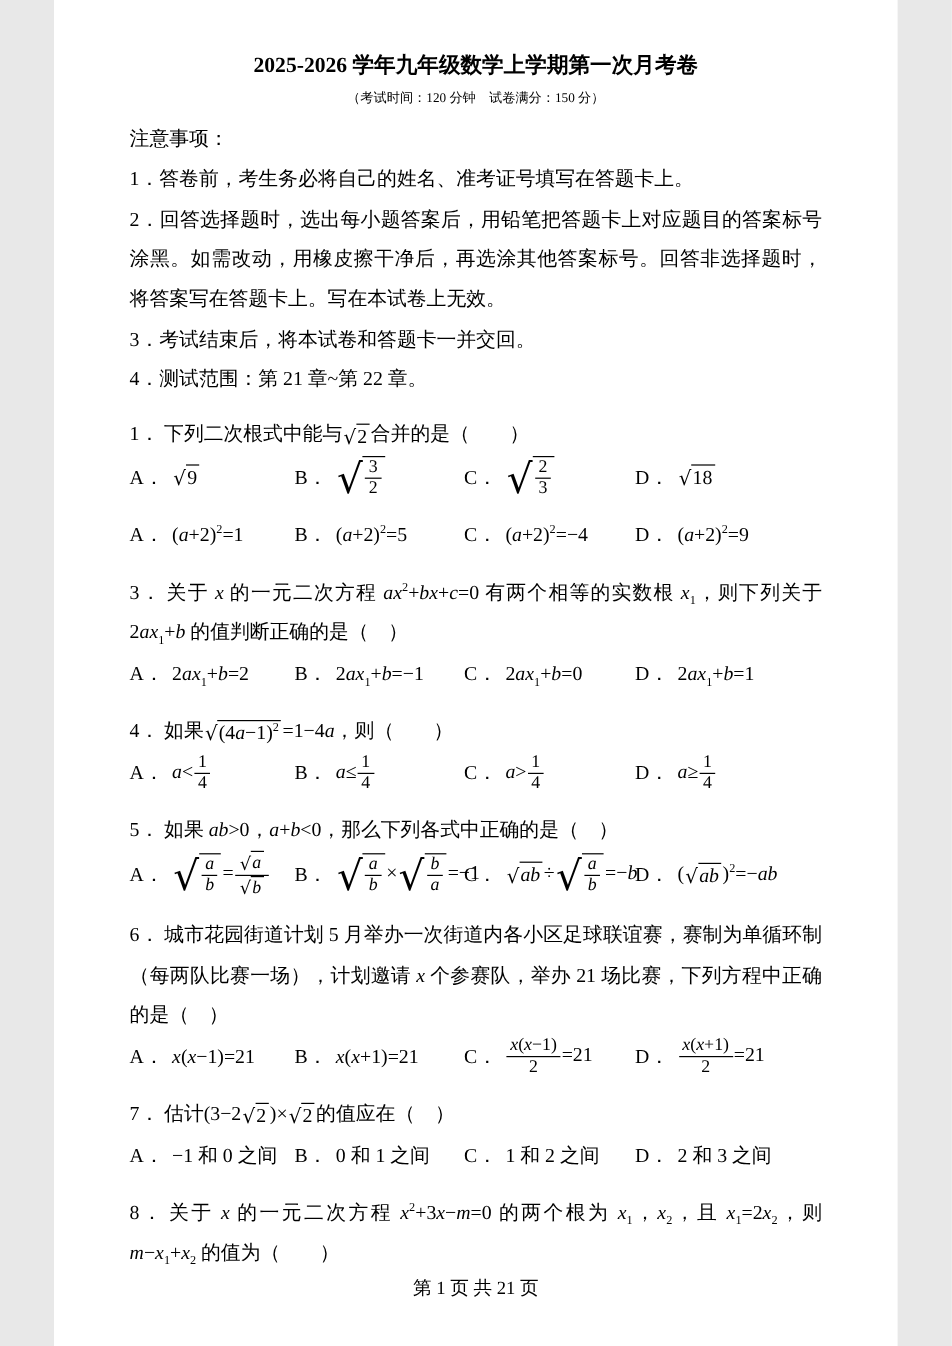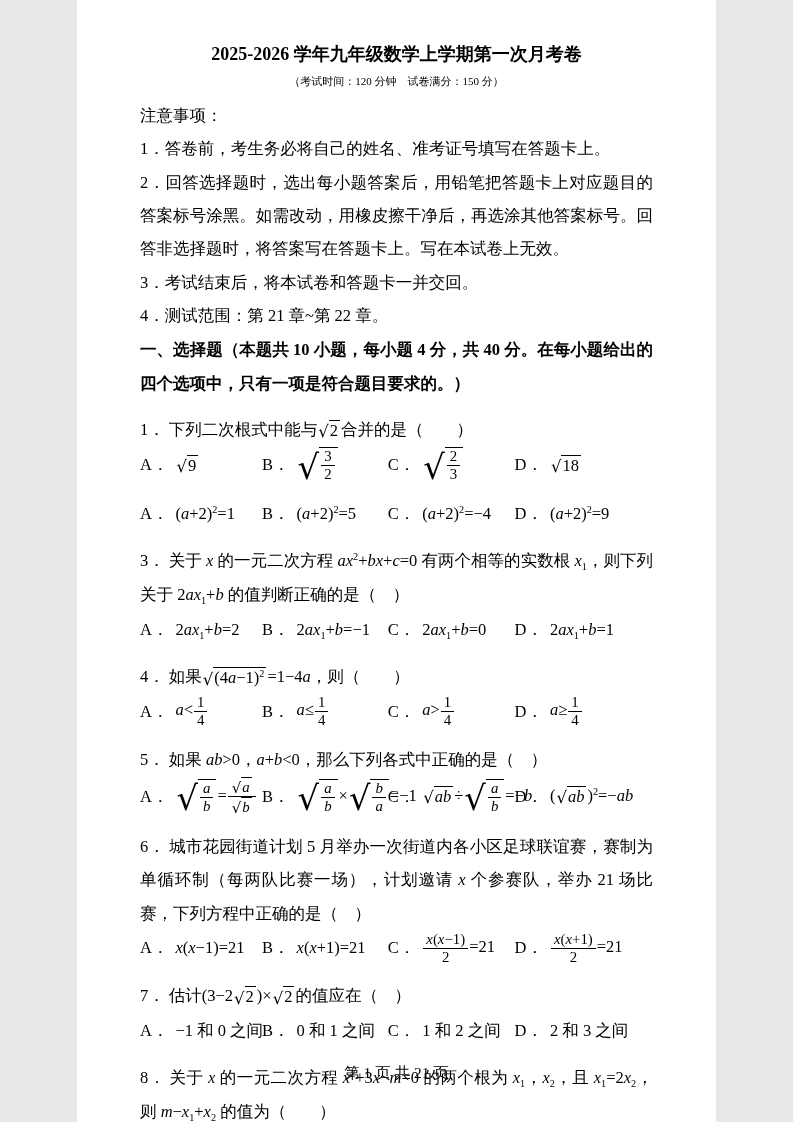--- a/index.html
+++ b/index.html
@@ -1,18 +1,18 @@
 <!DOCTYPE html>
 <html><head>
 <meta charset="utf-8">
 <style>
   html, body { margin: 0; padding: 0; background: #e8e8e8; }
   .page {
     position: relative;
-    width: 639px;
+    width: 703px;
     height: 1122px;
     margin: 0 auto;
     background: #ffffff;
     overflow: hidden;
     font-family: "Liberation Serif", "DejaVu Serif", serif;
     font-size: 16.5px;
     color: #000000;
   }
   .content { padding: 42px 63px 0 63px; }
 
@@ -98,21 +98,20 @@
   <div class="content">
     <h1 class="title">2025-2026 学年九年级数学上学期第一次月考卷</h1>
     <p class="subtitle">（考试时间：120 分钟　试卷满分：150 分）</p>
 
     <p class="line">注意事项：</p>
     <p class="line">1．答卷前，考生务必将自己的姓名、准考证号填写在答题卡上。</p>
     <p class="line">2．回答选择题时，选出每小题答案后，用铅笔把答题卡上对应题目的答案标号涂黑。如需改动，用橡皮擦干净后，再选涂其他答案标号。回答非选择题时，将答案写在答题卡上。写在本试卷上无效。</p>
     <p class="line">3．考试结束后，将本试卷和答题卡一并交回。</p>
     <p class="line"><span>4．测试范围：</span><span class="red" style="color: #000000;">第 21 章~第 22 章。</span></p>
 
-    <p class="section-heading">一、选择题（本题共 10 小题，每小题 4 分，共 40 分。在每小题给出的四个选项中，只有一项是符合题目要求的。）</p>
 
     <div>
         <div class="question">
           <p class="stem"><span class="qnum">1．</span>下列二次根式中能与<span class="sqrt">
               <span class="rad">√</span>
               <span class="vinc">2</span>
             </span>合并的是（　　）</p>
           <div class="options">
             <span class="option">
               <span class="olabel">A．</span>

